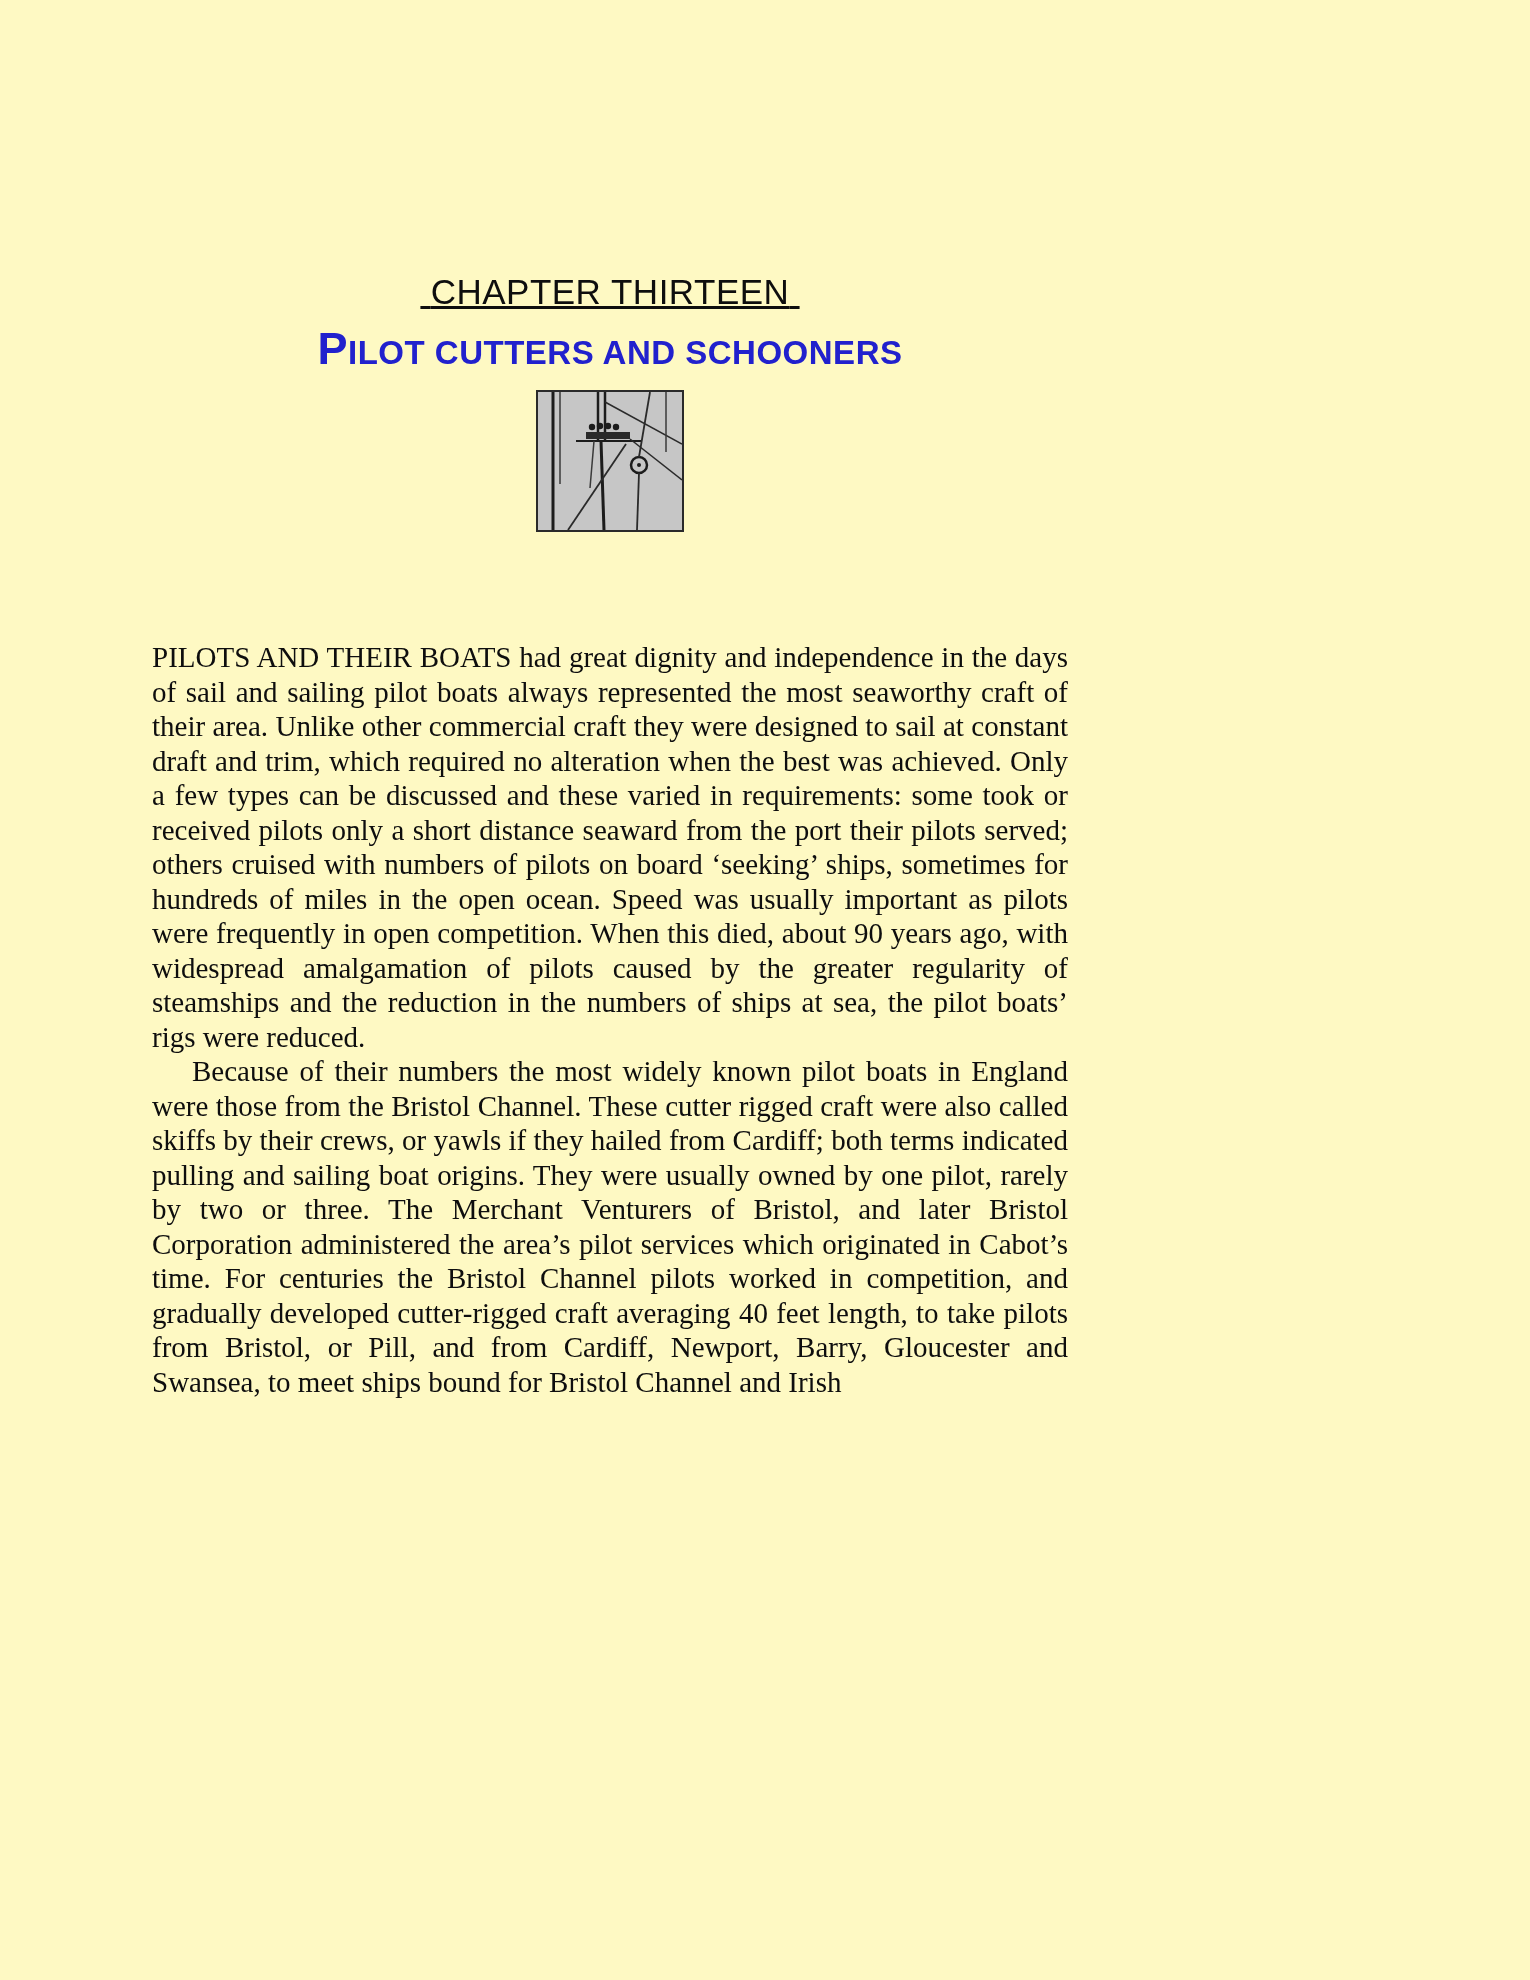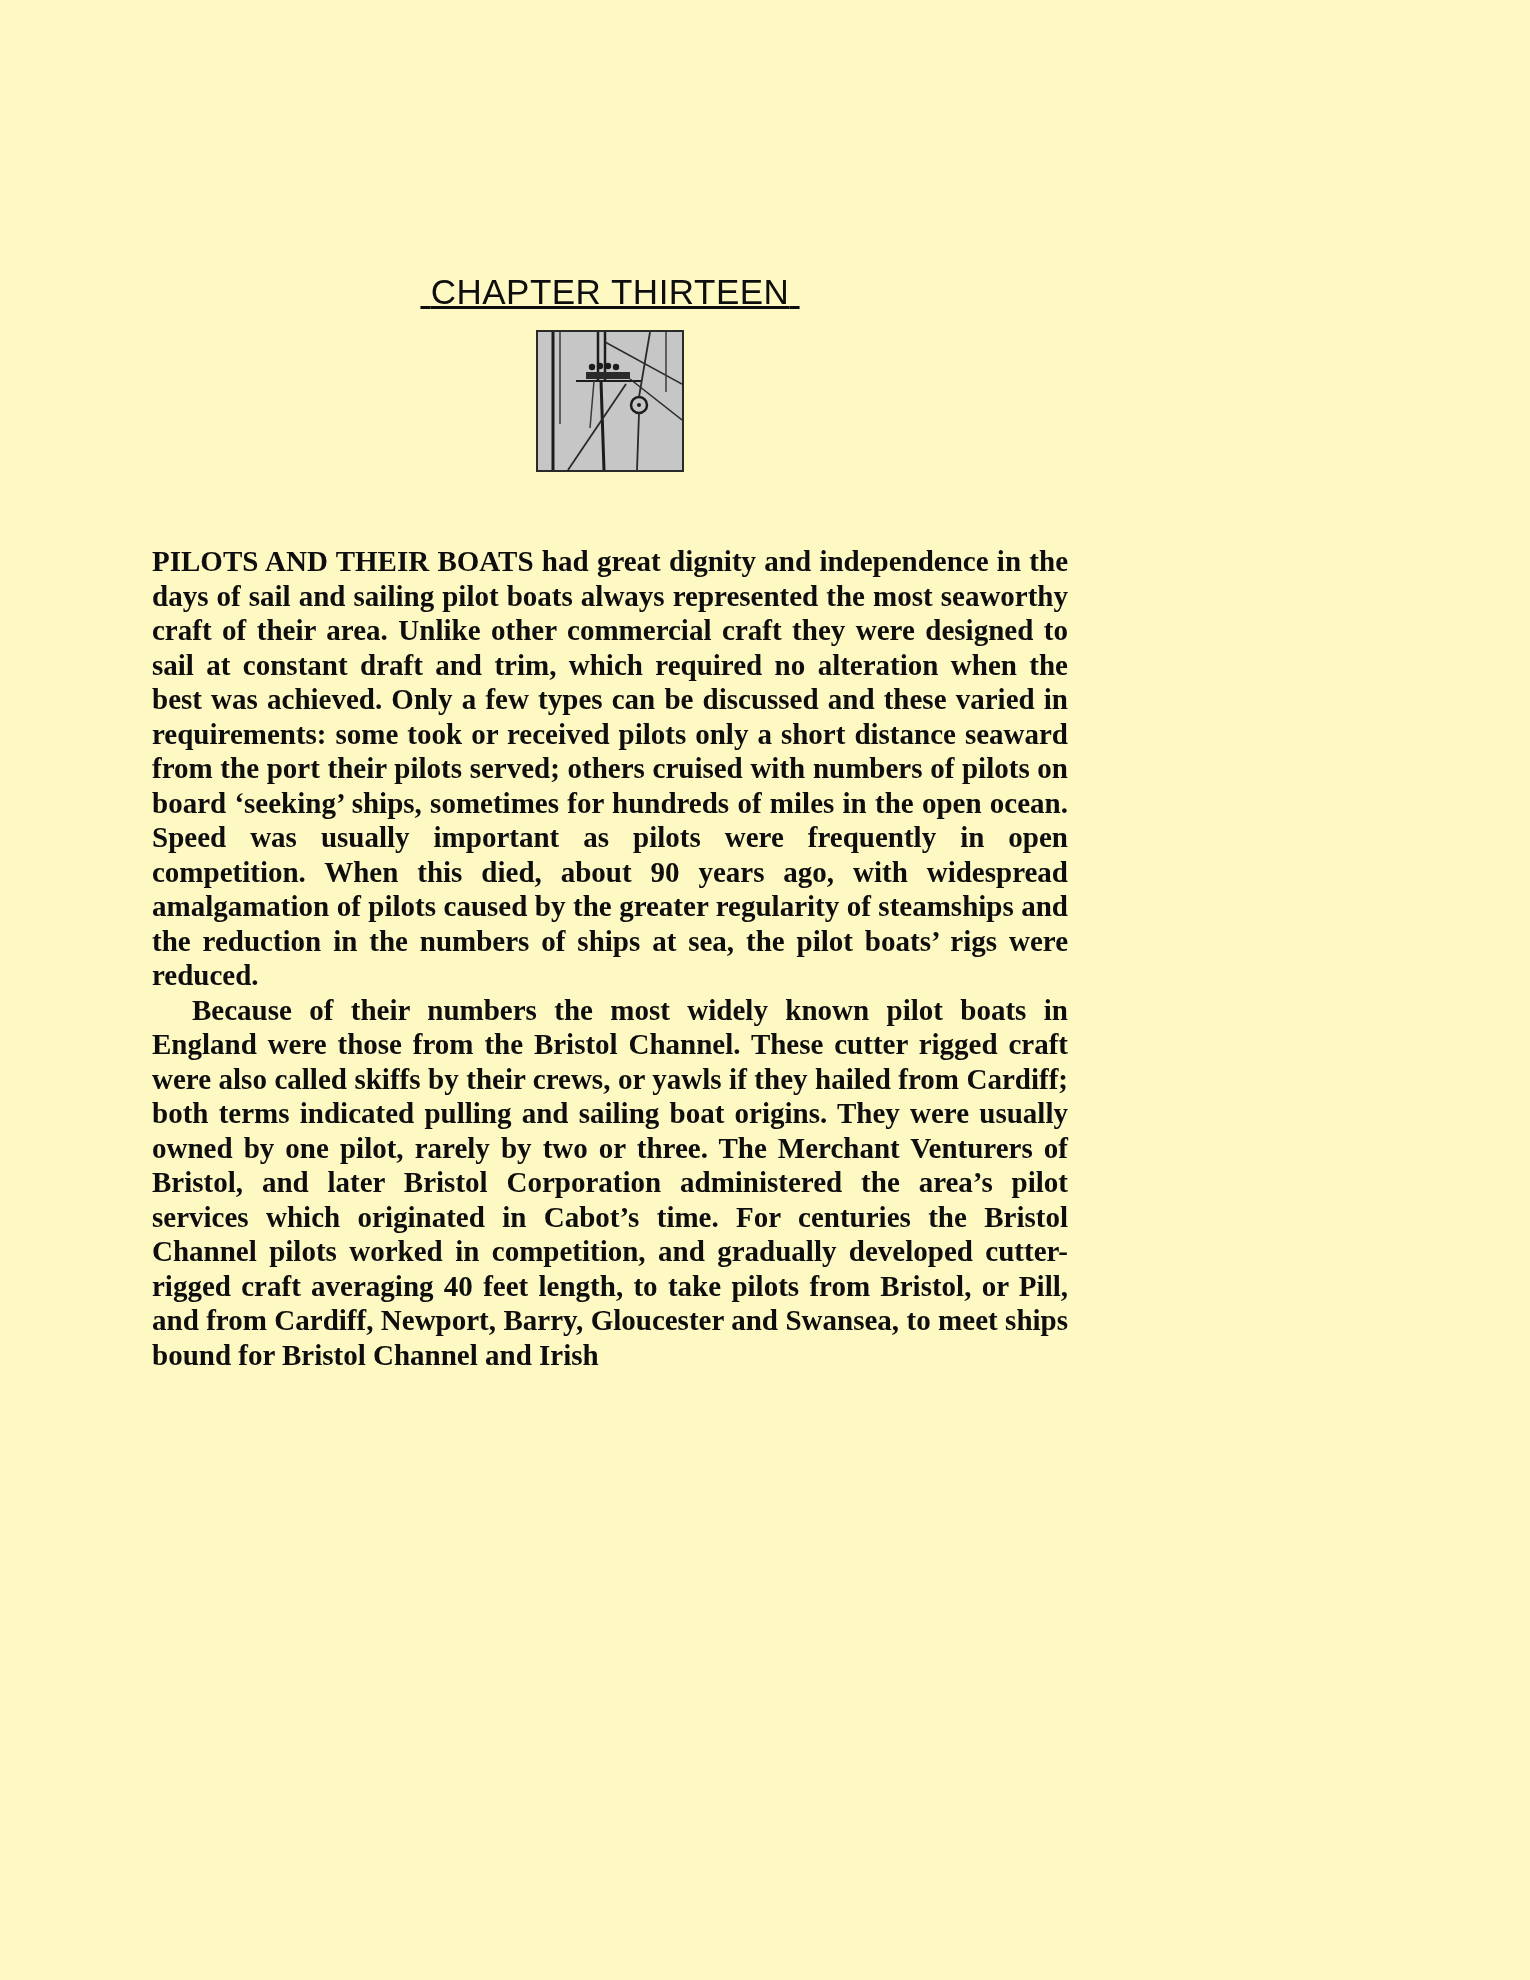--- a/index.html
+++ b/index.html
@@ -55,42 +55,42 @@
     border: 2px solid #2a2a2a;
     background: #c6c6c6;
     box-sizing: border-box;
   }
   .figure svg {
     display: block;
     width: 100%;
     height: 100%;
   }
   .bodytext {
-    margin-top: 72px;
-    font-weight: bold;
+    margin-top: 108px;
   }
   .bodytext p {
     margin: 0;
     font-size: 29px;
     line-height: 34.5px;
     text-align: justify;
     color: #0e0e0e;
   }
   .bodytext p.indent {
     text-indent: 40px;
   }
 </style>
 </head>
 <body>
 
 <div class="page">
   <div class="content">
 
     <h1 class="chapter"><span class="underlined"> <span>CHAPTER THIRTEEN</span> </span></h1>
 
+    <h2 class="title" style="color: rgb(33, 33, 205);"><span class="initial">P</span><span>ILOT CUTTERS AND SCHOONERS</span></h2>
 
     <div class="figure">
       <svg viewBox="0 0 144 138" xmlns="http://www.w3.org/2000/svg">
         <rect x="0" y="0" width="144" height="138" fill="#c6c6c6"></rect>
 
         <line x1="15" y1="0" x2="15" y2="138" stroke="#1c1c1c" stroke-width="3"></line>
         <line x1="22" y1="0" x2="22" y2="92" stroke="#3a3a3a" stroke-width="1.5"></line>
 
         <line x1="60" y1="0" x2="60" y2="48" stroke="#1c1c1c" stroke-width="2.5"></line>
         <line x1="67" y1="0" x2="67" y2="48" stroke="#1c1c1c" stroke-width="2.5"></line>

